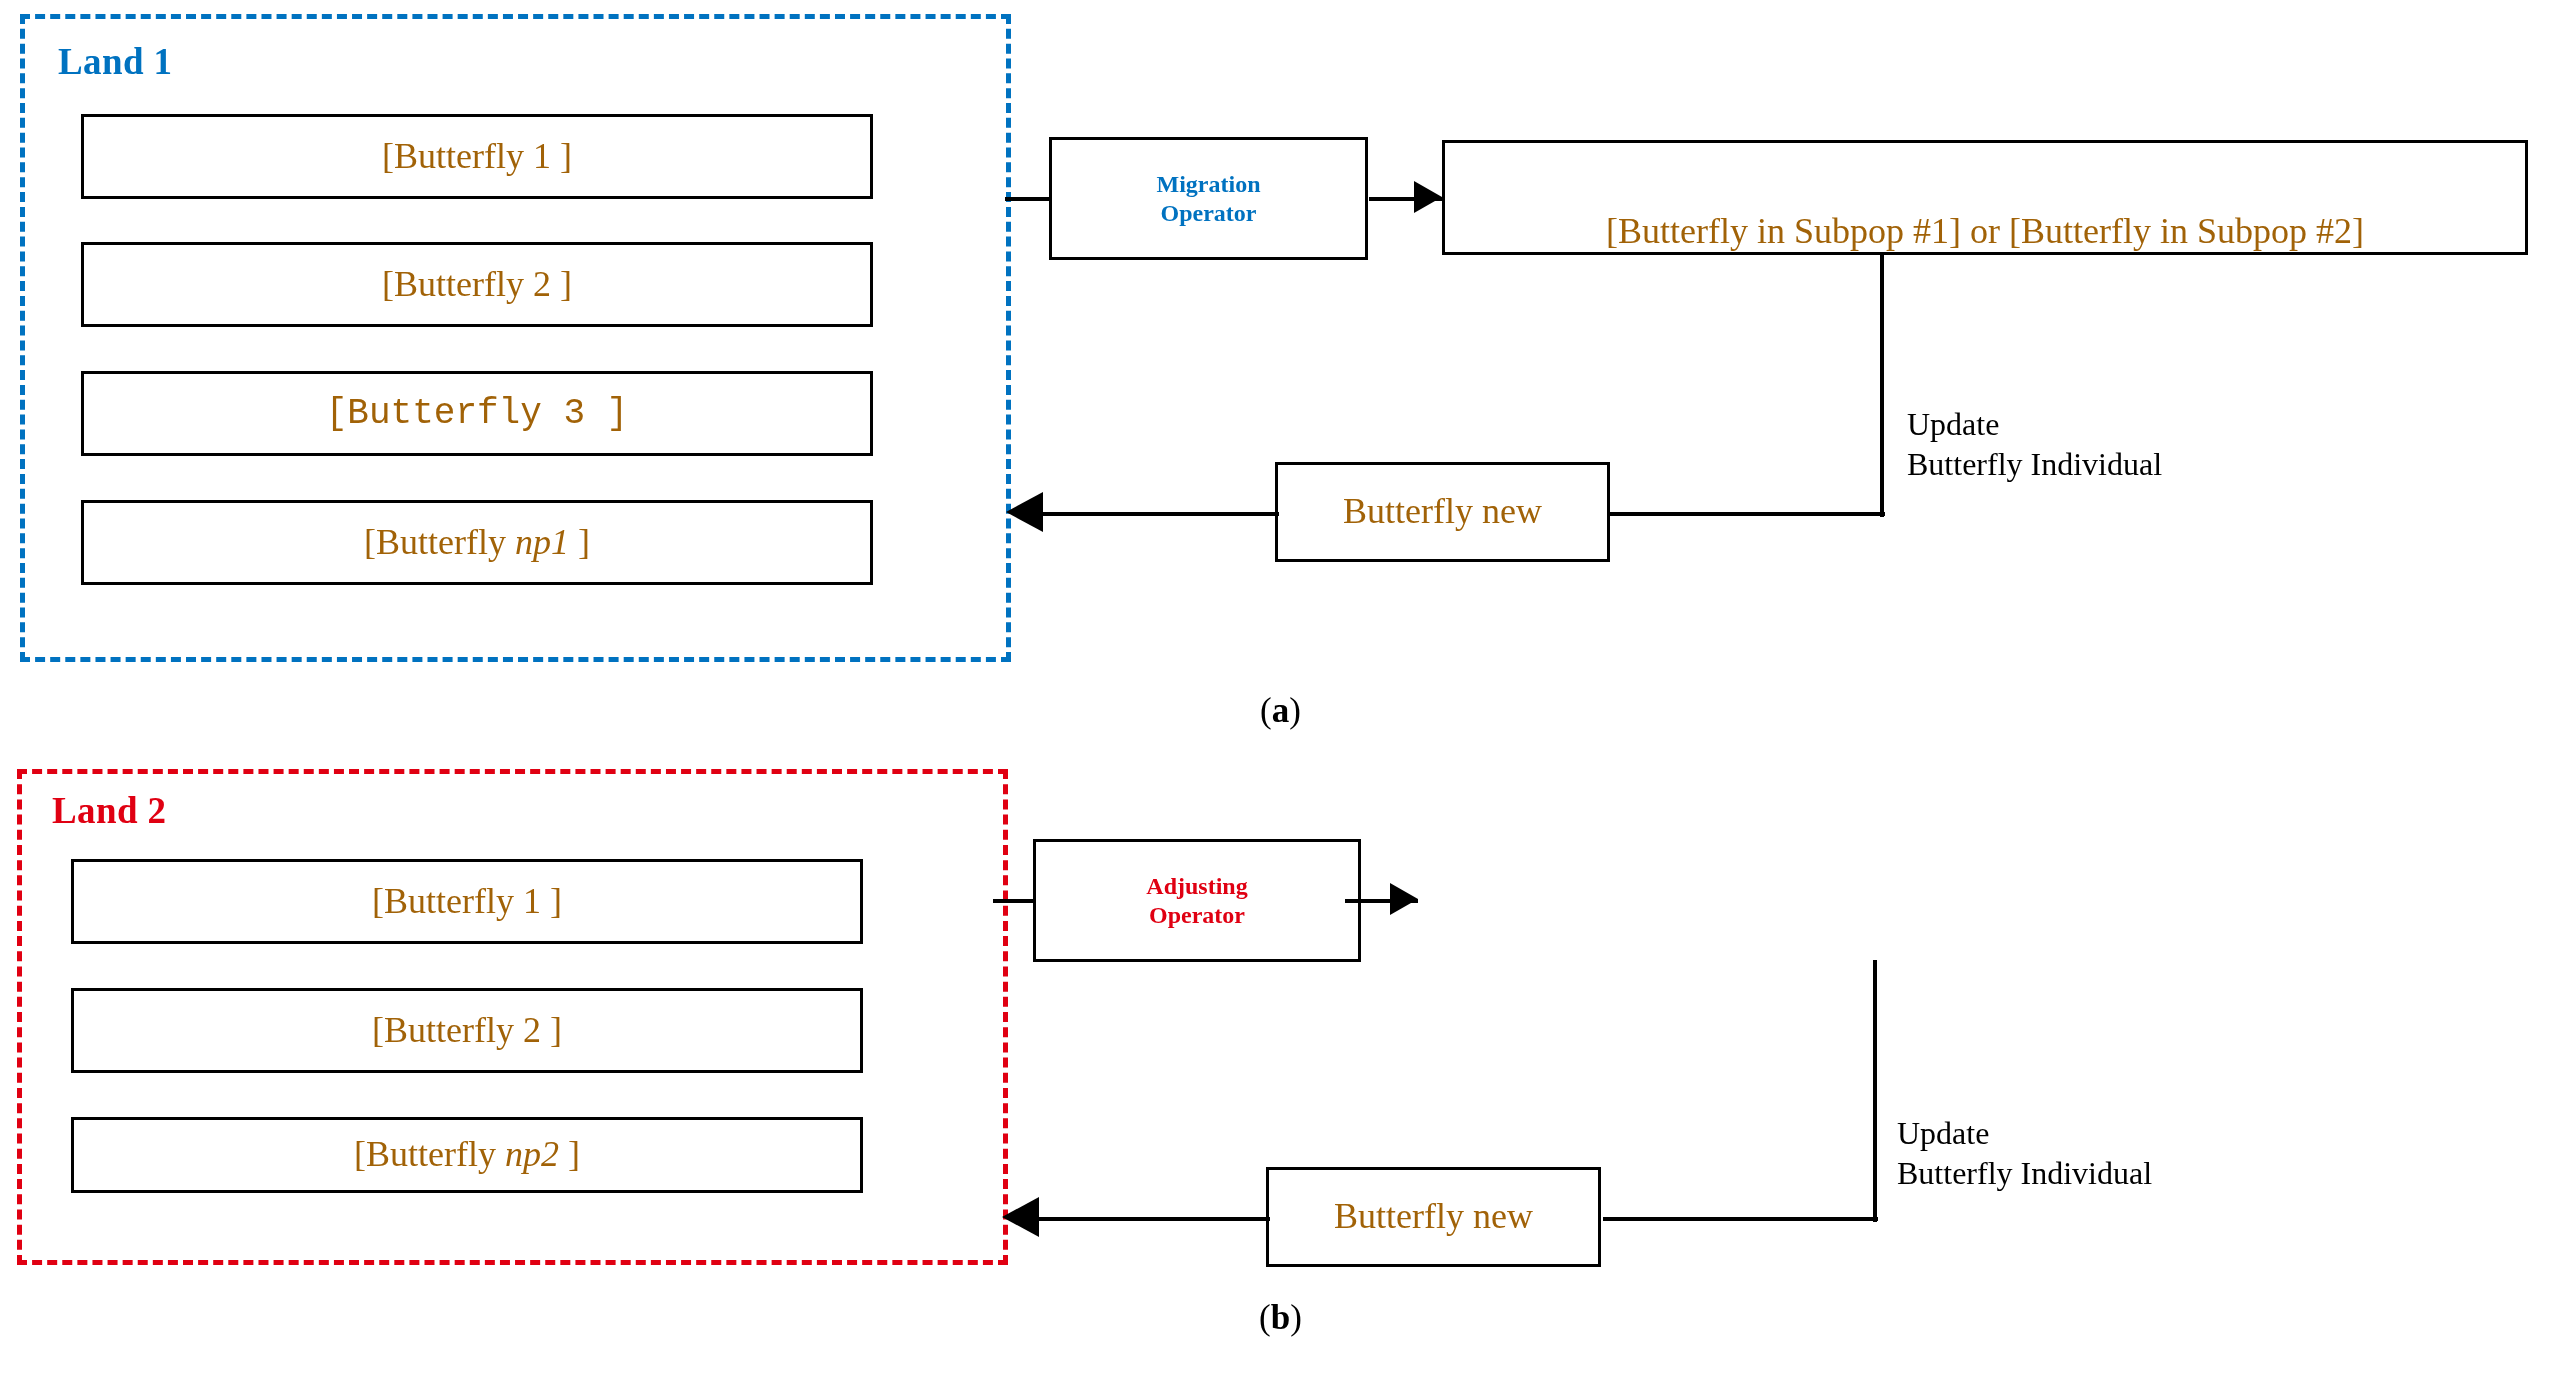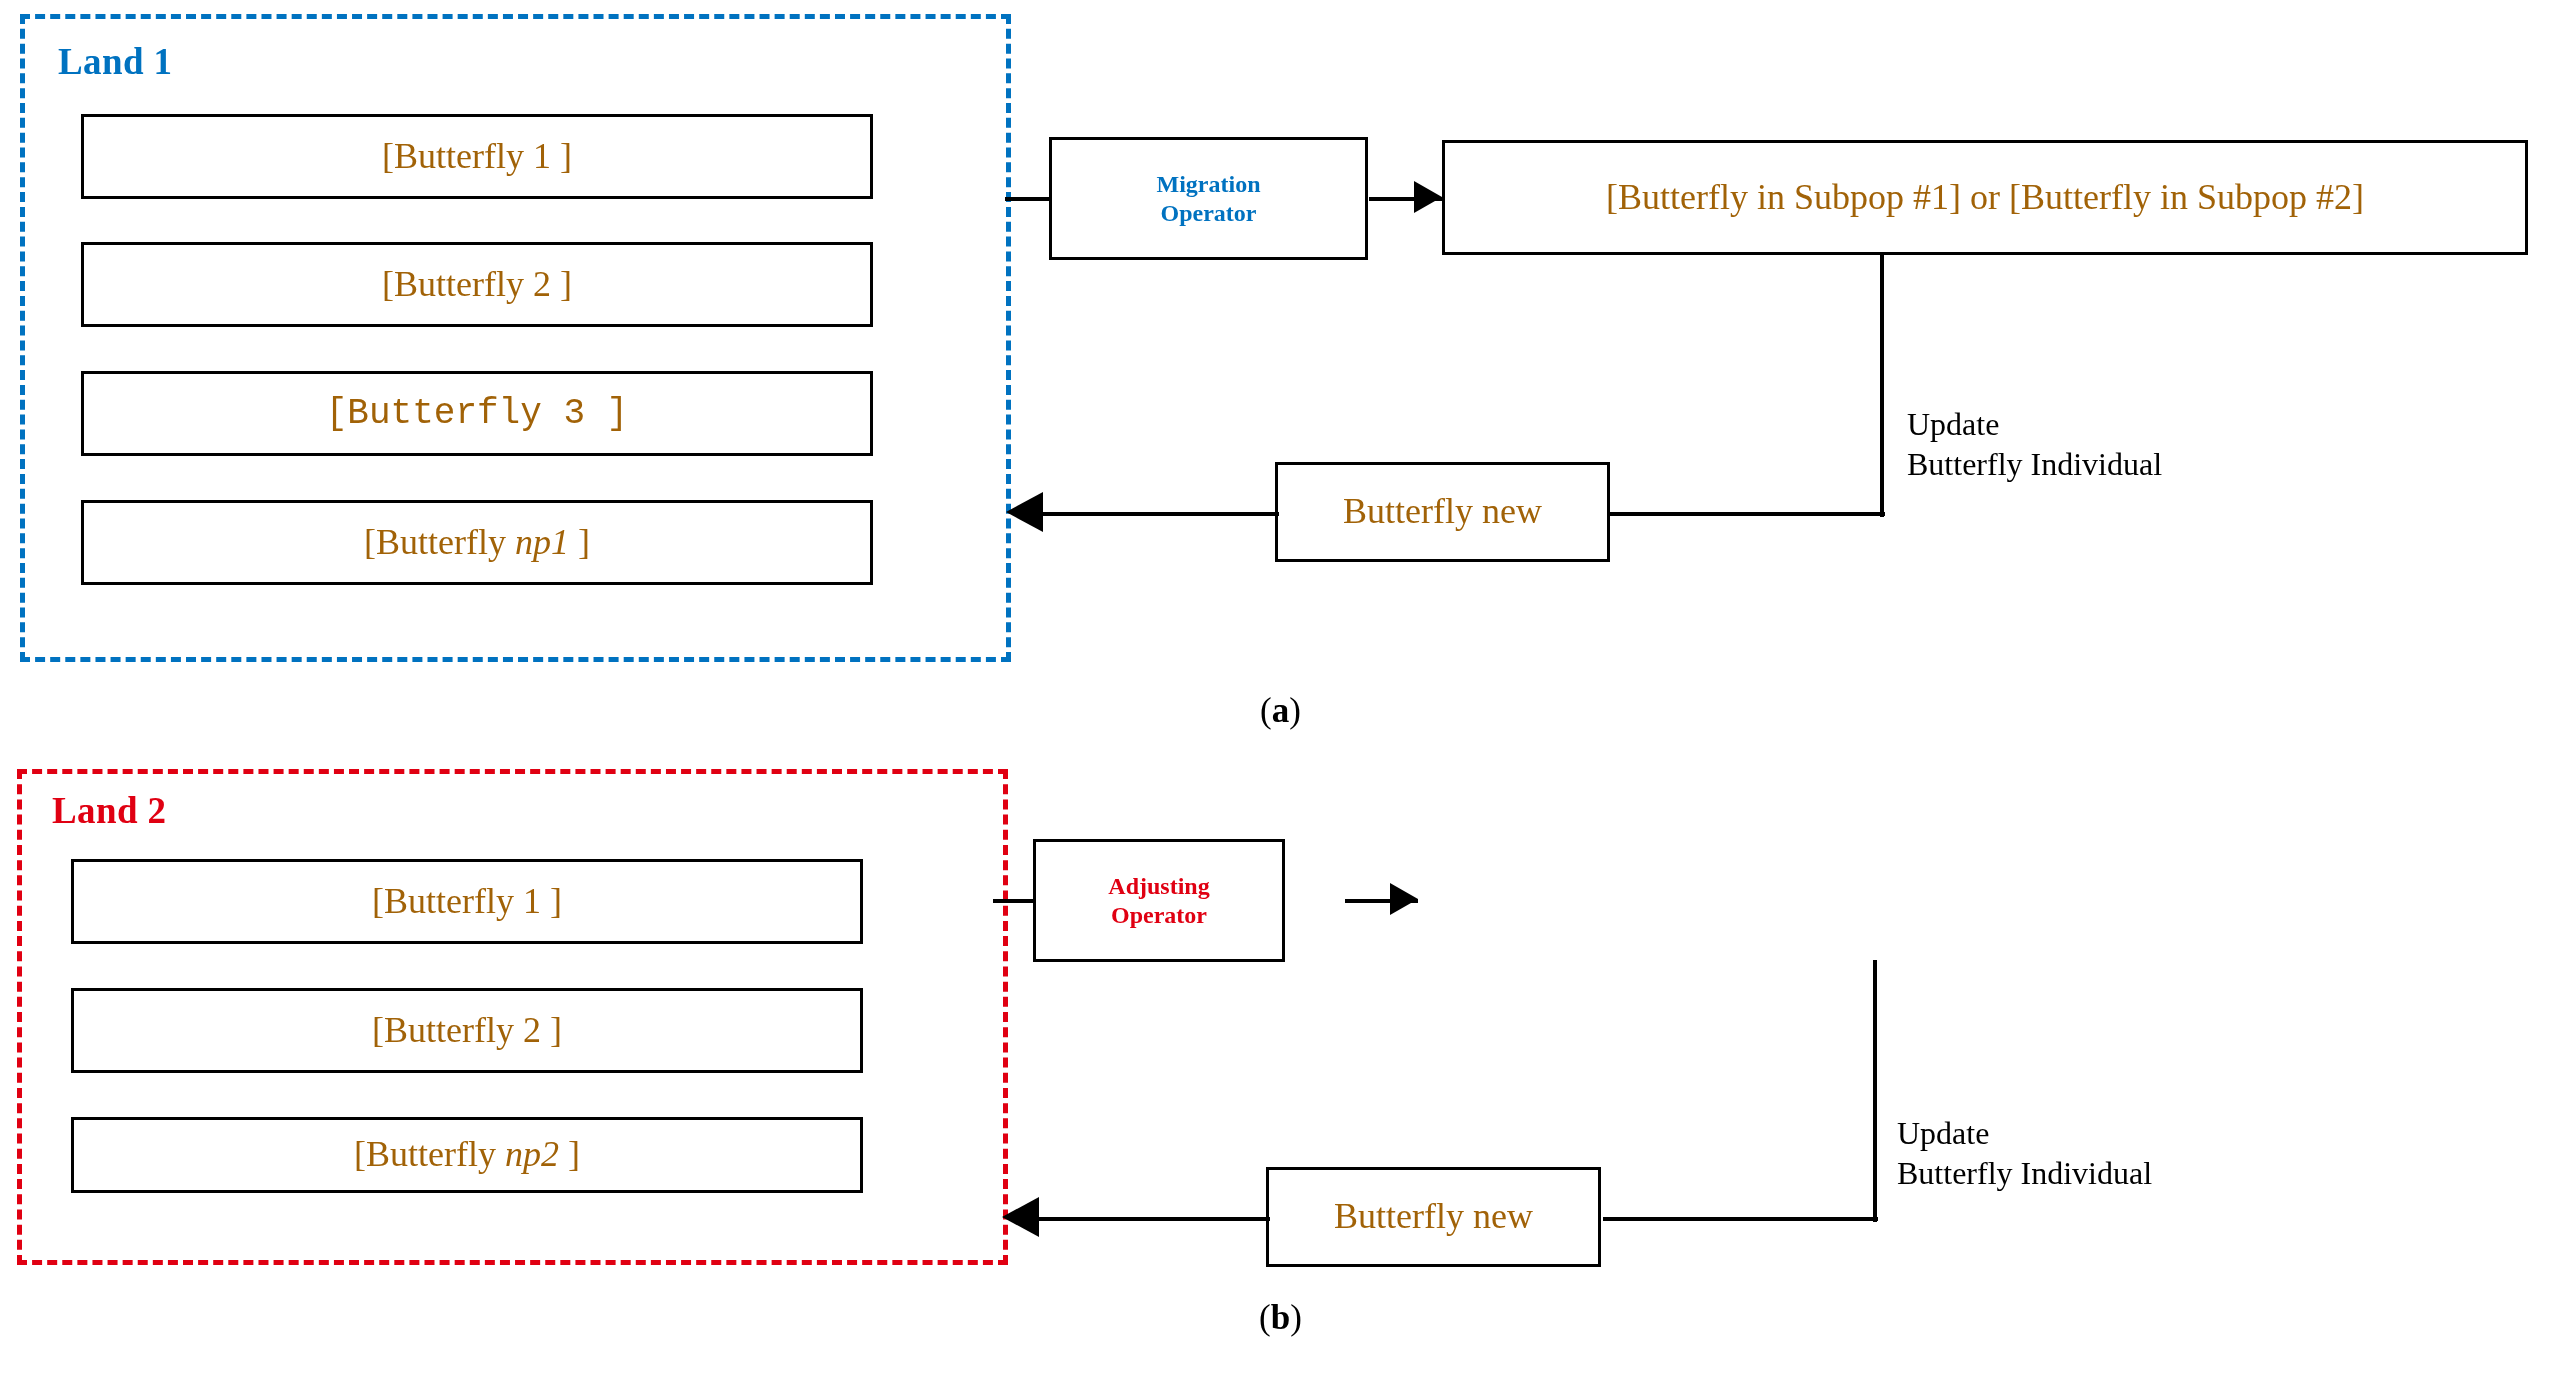--- a/index.html
+++ b/index.html
@@ -139,21 +139,21 @@
 
   <div class="hline" style="left:1005px; top:197px; width:46px;"></div>
 
   <div class="node abs op-node blue" style="left:1049px; top:137px; width:319px; height:123px;">
     <span><span>Migration</span><br><span>Operator</span></span>
   </div>
 
   <div class="hline" style="left:1369px; top:197px; width:73px;"></div>
   <div class="arrow-right" style="left:1414px; top:181px;"></div>
 
-  <div class="node abs" style="left:1442px; top:140px; width:1086px; height:115px;">
+  <div class="node abs" style="left:1442px; top:140px; width:1086px; height:115px;align-items:flex-end;">
     <span>[Butterfly in Subpop #1] or [Butterfly in Subpop #2]</span>
   </div>
 
   <div class="vline" style="left:1880px; top:255px; height:262px;"></div>
   <div class="hline" style="left:1610px; top:512px; width:275px;"></div>
 
   <div class="node abs" style="left:1275px; top:462px; width:335px; height:100px;">
     <span>Butterfly new</span>
   </div>
 
@@ -175,21 +175,21 @@
   <div class="node abs" style="left:71px; top:988px; width:792px; height:85px;">
     <span>[Butterfly 2 ]</span>
   </div>
 
   <div class="node abs" style="left:71px; top:1117px; width:792px; height:76px;">
     <span><span>[Butterfly </span><span class="ital">np2</span><span> ]</span></span>
   </div>
 
   <div class="hline" style="left:993px; top:899px; width:42px;"></div>
 
-  <div class="node abs op-node red" style="left:1033px; top:839px; width:252px; height:123px;align-items:center;">
+  <div class="node abs op-node red" style="left:1033px; top:839px; width:328px; height:123px;align-items:center;">
     <span><span>Adjusting</span><br><span>Operator</span></span>
   </div>
 
   <div class="hline" style="left:1345px; top:899px; width:73px;"></div>
   <div class="arrow-right" style="left:1390px; top:883px;"></div>
 
 
   <div class="vline" style="left:1873px; top:960px; height:262px;"></div>
   <div class="hline" style="left:1603px; top:1217px; width:275px;"></div>
 

